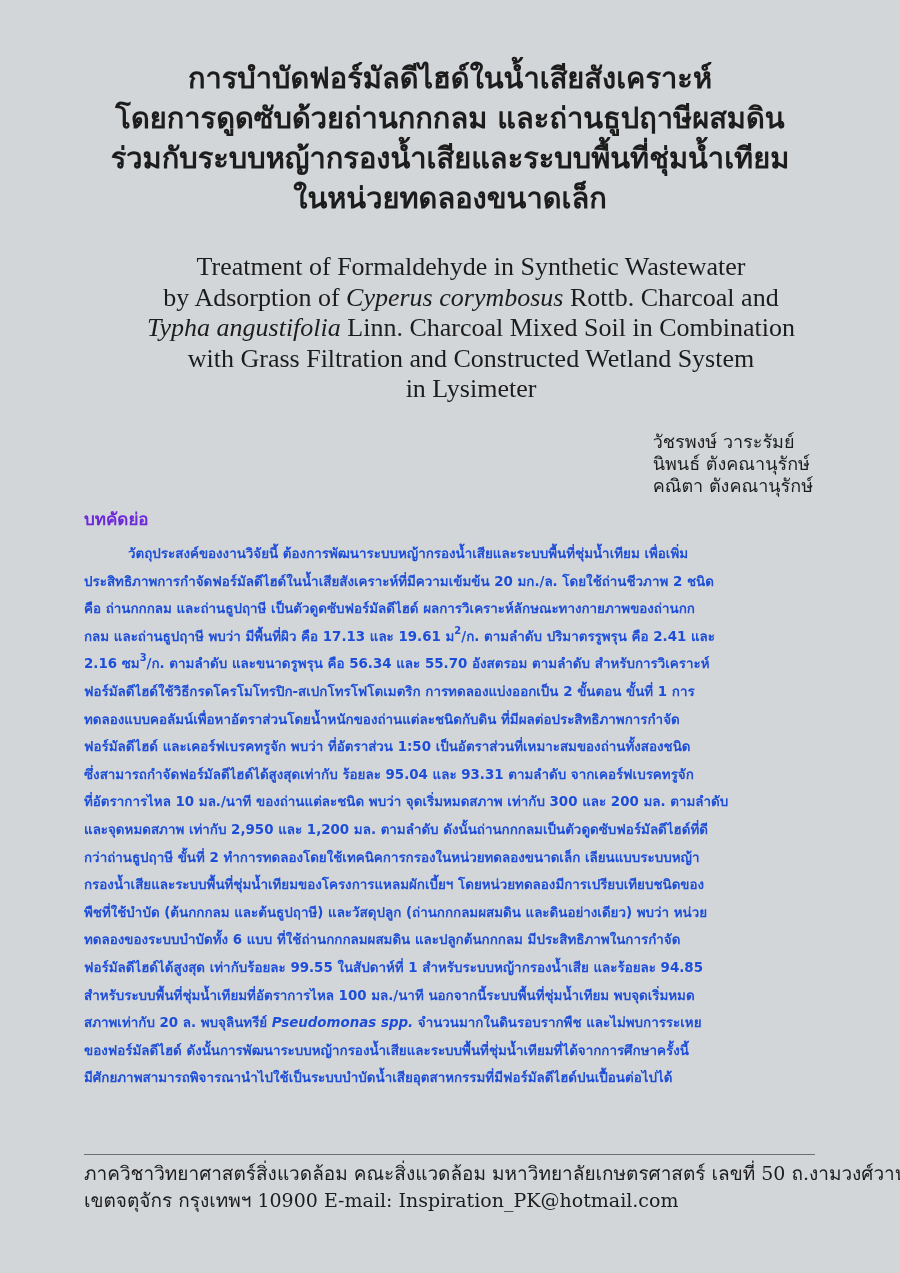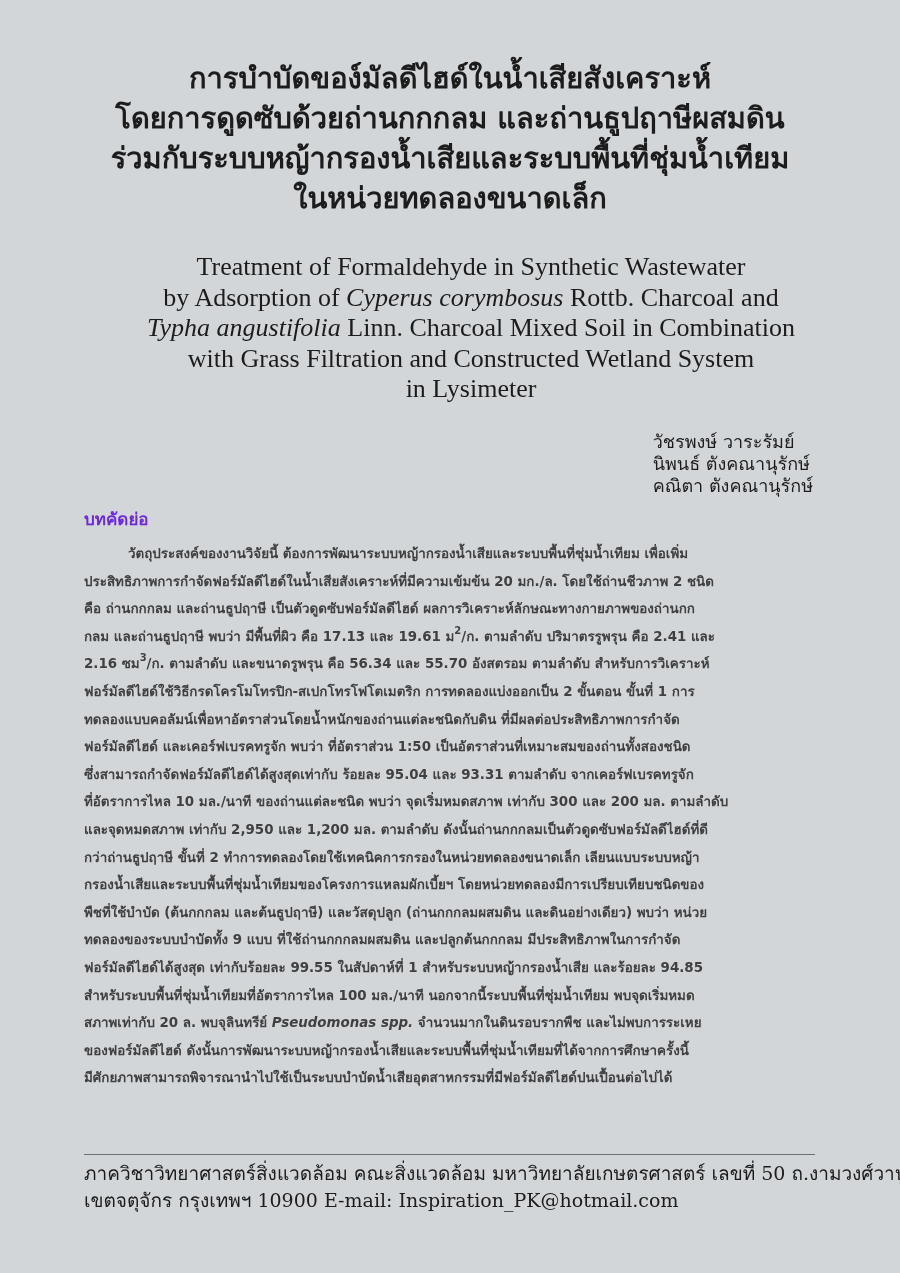--- a/index.html
+++ b/index.html
@@ -69,21 +69,21 @@
     }
     .abstract-body {
       position: absolute;
       left: 84px;
       top: 540px;
       width: 732px;
       font-family: "DejaVu Sans", sans-serif;
       font-weight: bold;
       font-size: 13.4px;
       line-height: 27.6px;
-      color: #404040;
+      color: #1d4ed8;
     }
     .abstract-body .line {
       white-space: nowrap;
       overflow: hidden;
       height: 27.6px;
     }
     .abstract-body .line.indent { padding-left: 44px; }
     .abstract-body sup { font-size: 10px; vertical-align: 7px; line-height: 0; }
     .abstract-body i { font-style: italic; }
     .footer-rule {
@@ -105,21 +105,21 @@
       color: #1c1c1c;
     }
     .footer div { white-space: nowrap; }
   </style>
 </head>
 <body>
 
 <div class="page">
 
   <div class="thai-title">
-    <div>การบำบัดของ์มัลดีไฮด์ในน้ำเสียสังเคราะห์</div>
+    <div>การบำบัดฟอร์มัลดีไฮด์ในน้ำเสียสังเคราะห์</div>
     <div>โดยการดูดซับด้วยถ่านกกกลม และถ่านธูปฤาษีผสมดิน</div>
     <div>ร่วมกับระบบหญ้ากรองน้ำเสียและระบบพื้นที่ชุ่มน้ำเทียม</div>
     <div>ในหน่วยทดลองขนาดเล็ก</div>
   </div>
 
   <div class="en-title">
     <div>Treatment of Formaldehyde in Synthetic Wastewater</div>
     <div><span>by Adsorption of </span><i>Cyperus corymbosus</i><span> Rottb. Charcoal and</span></div>
     <div><i>Typha angustifolia</i><span> Linn. Charcoal Mixed Soil in Combination</span></div>
     <div>with Grass Filtration and Constructed Wetland System</div>
@@ -142,21 +142,21 @@
     <div class="line"><span>2.16 ซม</span><sup>3</sup><span>/ก. ตามลำดับ และขนาดรูพรุน คือ 56.34 และ 55.70 อังสตรอม ตามลำดับ สำหรับการวิเคราะห์</span></div>
     <div class="line">ฟอร์มัลดีไฮด์ใช้วิธีกรดโครโมโทรปิก-สเปกโทรโฟโตเมตริก การทดลองแบ่งออกเป็น 2 ขั้นตอน ขั้นที่ 1 การ</div>
     <div class="line">ทดลองแบบคอลัมน์เพื่อหาอัตราส่วนโดยน้ำหนักของถ่านแต่ละชนิดกับดิน ที่มีผลต่อประสิทธิภาพการกำจัด</div>
     <div class="line">ฟอร์มัลดีไฮด์ และเคอร์ฟเบรคทรูจัก พบว่า ที่อัตราส่วน 1:50 เป็นอัตราส่วนที่เหมาะสมของถ่านทั้งสองชนิด</div>
     <div class="line">ซึ่งสามารถกำจัดฟอร์มัลดีไฮด์ได้สูงสุดเท่ากับ ร้อยละ 95.04 และ 93.31 ตามลำดับ จากเคอร์ฟเบรคทรูจัก</div>
     <div class="line">ที่อัตราการไหล 10 มล./นาที ของถ่านแต่ละชนิด พบว่า จุดเริ่มหมดสภาพ เท่ากับ 300 และ 200 มล. ตามลำดับ</div>
     <div class="line">และจุดหมดสภาพ เท่ากับ 2,950 และ 1,200 มล. ตามลำดับ ดังนั้นถ่านกกกลมเป็นตัวดูดซับฟอร์มัลดีไฮด์ที่ดี</div>
     <div class="line">กว่าถ่านธูปฤาษี ขั้นที่ 2 ทำการทดลองโดยใช้เทคนิคการกรองในหน่วยทดลองขนาดเล็ก เลียนแบบระบบหญ้า</div>
     <div class="line">กรองน้ำเสียและระบบพื้นที่ชุ่มน้ำเทียมของโครงการแหลมผักเบี้ยฯ โดยหน่วยทดลองมีการเปรียบเทียบชนิดของ</div>
     <div class="line">พืชที่ใช้บำบัด (ต้นกกกลม และต้นธูปฤาษี) และวัสดุปลูก (ถ่านกกกลมผสมดิน และดินอย่างเดียว) พบว่า หน่วย</div>
-    <div class="line">ทดลองของระบบบำบัดทั้ง 9 แบบ ที่ใช้ถ่านกกกลมผสมดิน และปลูกต้นกกกลม มีประสิทธิภาพในการกำจัด</div>
+    <div class="line">ทดลองของระบบบำบัดทั้ง 6 แบบ ที่ใช้ถ่านกกกลมผสมดิน และปลูกต้นกกกลม มีประสิทธิภาพในการกำจัด</div>
     <div class="line">ฟอร์มัลดีไฮด์ได้สูงสุด เท่ากับร้อยละ 99.55 ในสัปดาห์ที่ 1 สำหรับระบบหญ้ากรองน้ำเสีย และร้อยละ 94.85</div>
     <div class="line">สำหรับระบบพื้นที่ชุ่มน้ำเทียมที่อัตราการไหล 100 มล./นาที นอกจากนี้ระบบพื้นที่ชุ่มน้ำเทียม พบจุดเริ่มหมด</div>
     <div class="line"><span>สภาพเท่ากับ 20 ล. พบจุลินทรีย์ </span><i>Pseudomonas spp.</i><span> จำนวนมากในดินรอบรากพืช และไม่พบการระเหย</span></div>
     <div class="line">ของฟอร์มัลดีไฮด์ ดังนั้นการพัฒนาระบบหญ้ากรองน้ำเสียและระบบพื้นที่ชุ่มน้ำเทียมที่ได้จากการศึกษาครั้งนี้</div>
     <div class="line">มีศักยภาพสามารถพิจารณานำไปใช้เป็นระบบบำบัดน้ำเสียอุตสาหกรรมที่มีฟอร์มัลดีไฮด์ปนเปื้อนต่อไปได้</div>
   </div>
 
   <div class="footer-rule"></div>
 
   <div class="footer">

